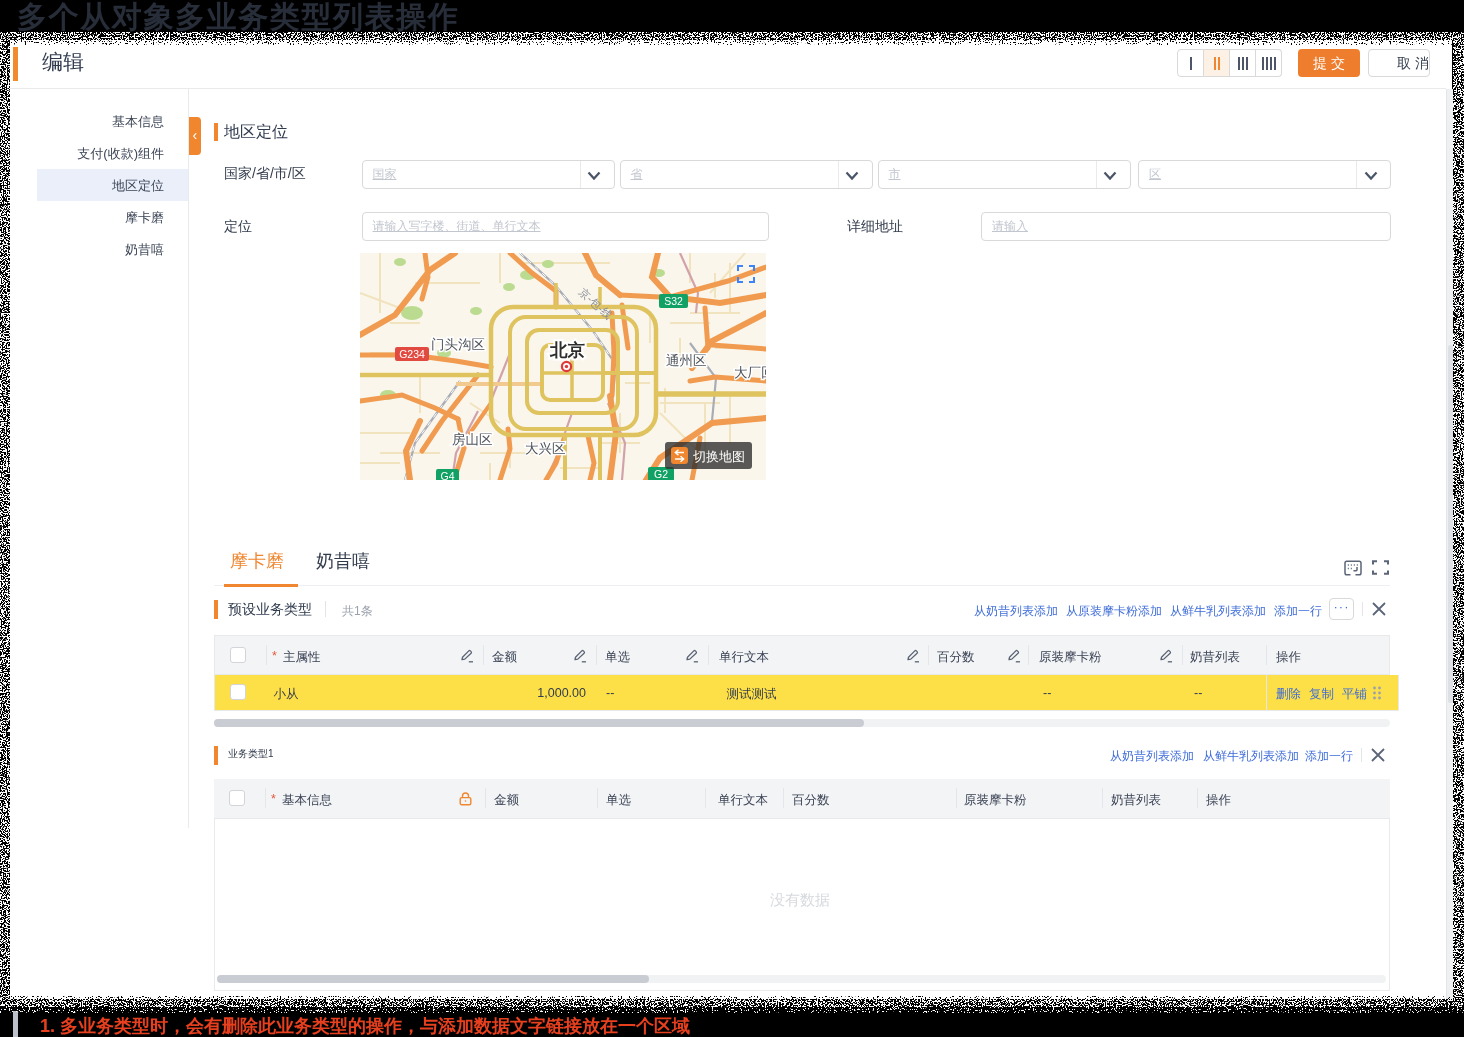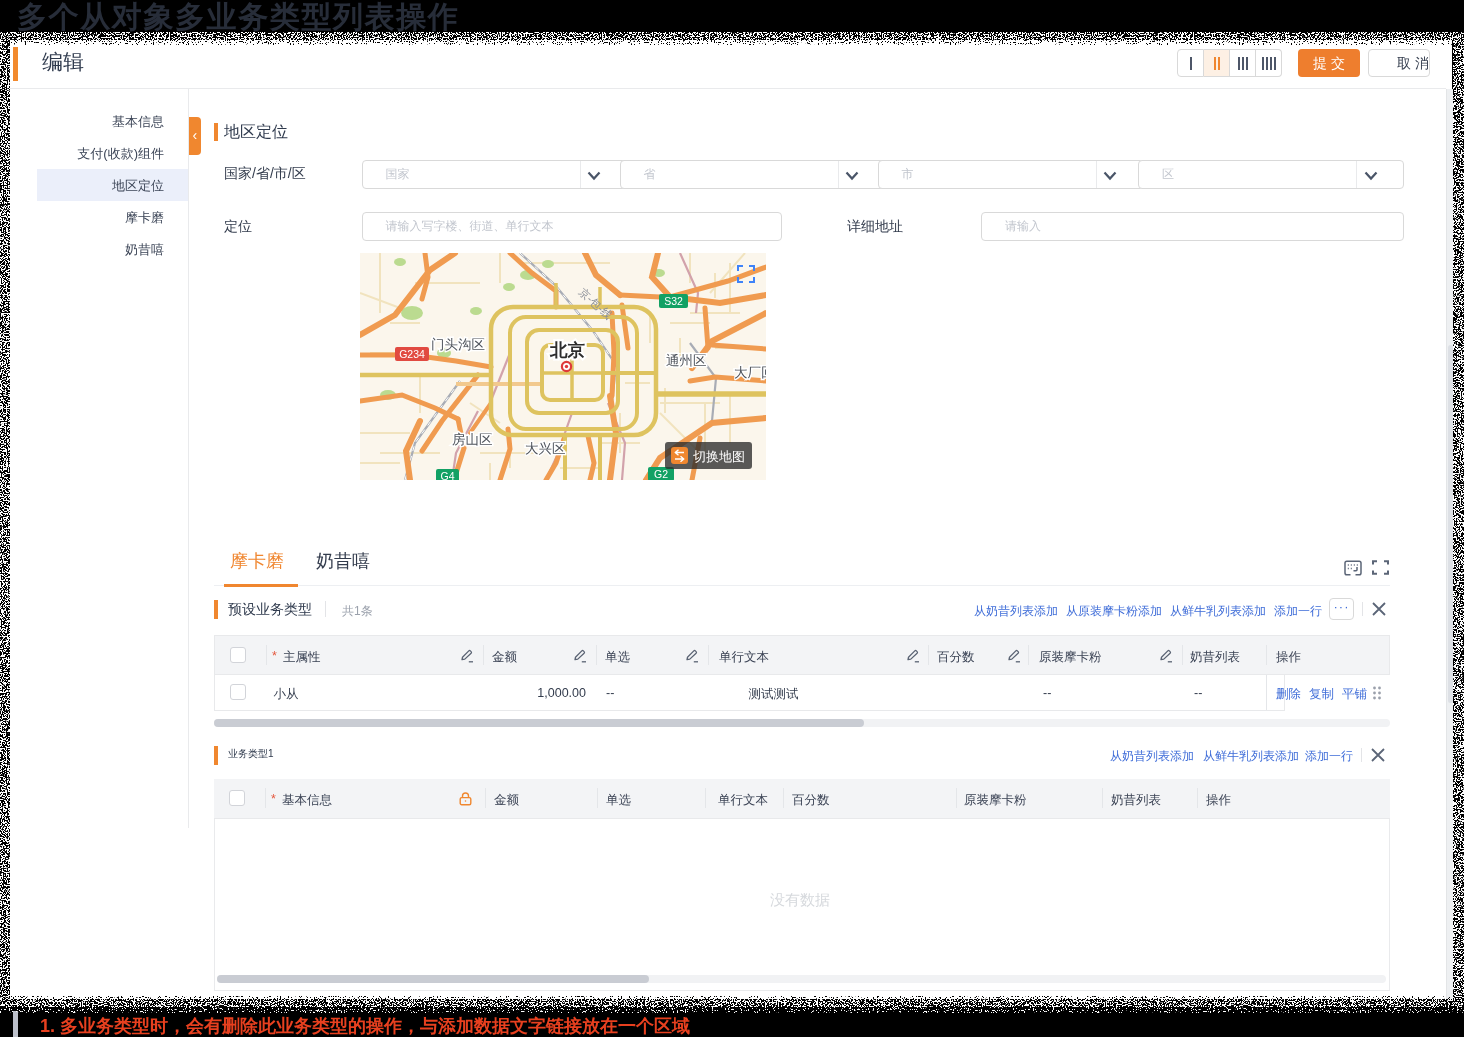--- a/index.html
+++ b/index.html
@@ -1,21 +1,21 @@
 <!DOCTYPE html>
 <html><head><meta charset="utf-8">
 <style>
   html,body{margin:0;padding:0;}
   body{width:1464px;height:1037px;background:#000;position:relative;overflow:hidden;
        font-family:"Liberation Sans",sans-serif;}
   .abs{position:absolute;}
   .lbl{font-size:14px;color:#333c4d;line-height:1;}
   .ph{font-size:12px;color:#c2c6ce;}
   .inp{position:absolute;height:27px;background:#fff;border:1px solid #d9d9d9;border-radius:4px;
-       line-height:27px;padding-left:23px;box-sizing:content-box;}
+       line-height:27px;padding-left:10px;box-sizing:content-box;text-decoration:underline;}
   .blue{color:#3e6cd8;font-size:12px;}
   .hdrline{position:absolute;background:#e9eaec;}
   .obar{position:absolute;width:4.5px;background:#f0872f;}
   .vdiv{position:absolute;width:1px;background:#e3e4e7;}
   .seg{flex:1;background:#fff;border:1px solid #d9d9d9;display:flex;align-items:center;justify-content:center;gap:2px;}
   .segon{background:#fdf0e4;}
   .seg i{display:block;width:2px;height:13px;background:#4d5668;}
   .segon i{background:#f0862f;}
   .mi{height:32px;line-height:32px;text-align:right;padding-right:2px;font-size:13px;color:#3c4557;}
   .cb{position:absolute;width:14px;height:14px;background:#fff;border:1px solid #d2d4d9;border-radius:3px;}
@@ -287,27 +287,27 @@
     <svg class="pen" style="left:791.5px;">
       <use href="#penp"></use>
     </svg>
   <span class="hc" style="left:824.5px;">原装摩卡粉</span>
     <svg class="pen" style="left:943.5px;">
       <use href="#penp"></use>
     </svg>
   <span class="hc" style="left:975.5px;">奶昔列表</span>
   <span class="hc" style="left:1061.5px;">操作</span>
 </div>
-<div class="abs" id="t1row" style="left:213.5px;top:675px;width:1071px;height:36px;background:#ffffff;border-bottom:1px solid #e8e9eb;border-left:1px solid #e8e9eb;border-right:1px solid #e8e9eb;box-sizing:border-box;">
+<div class="abs" id="t1row" style="left:213.5px;top:675px;width:1185px;height:36px;background:#fde047;border-bottom:1px solid #e8e9eb;border-left:1px solid #e8e9eb;border-right:1px solid #e8e9eb;box-sizing:border-box;">
   <div class="cb" style="left:15.5px;top:9px;"></div>
   <div class="hv" style="left:1051.5px;top:0;height:35px;"></div>
   <span class="rc" style="left:59px;">小从</span>
   <span class="rc" style="left:277.5px;width:94px;text-align:right;">1,000.00</span>
   <span class="rc" style="left:391.5px;">--</span>
-  <span class="rc" style="left:534px;">测试测试</span>
+  <span class="rc" style="left:512px;">测试测试</span>
   <span class="rc" style="left:828.5px;">--</span>
   <span class="rc" style="left:979.5px;">--</span>
   <span class="rc" style="left:1061.5px;color:#3e6cd8;">删除</span>
   <span class="rc" style="left:1094.5px;color:#3e6cd8;">复制</span>
   <span class="rc" style="left:1127.5px;color:#3e6cd8;">平铺</span>
   <svg style="position:absolute;left:1157.5px;top:11px;" width="10" height="14">
       <g fill="#9aa0ab">
         <circle cx="2.5" cy="2" r="1.4"></circle>
         <circle cx="7.5" cy="2" r="1.4"></circle>
         <circle cx="2.5" cy="7" r="1.4"></circle>

